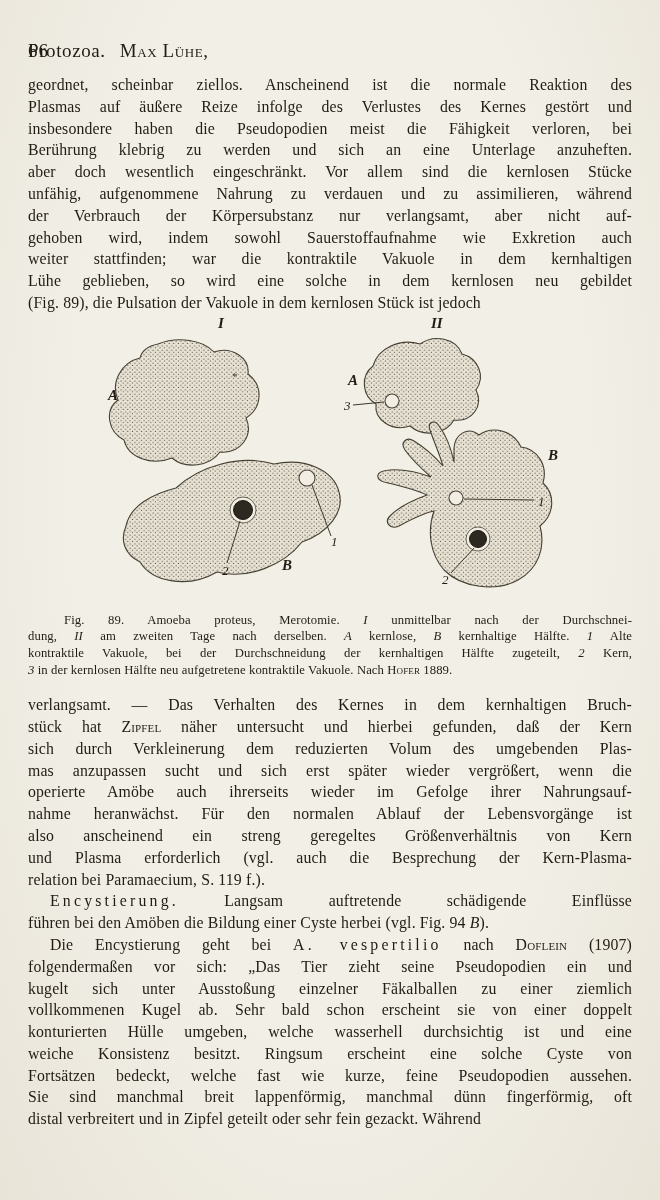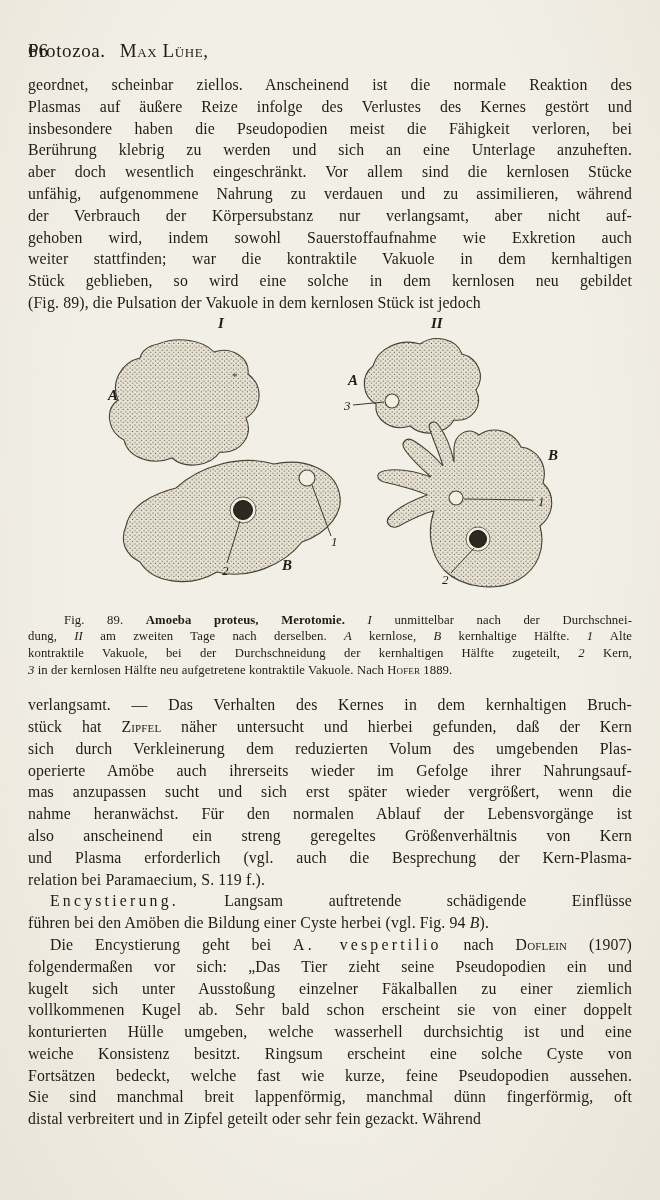--- a/index.html
+++ b/index.html
@@ -13,21 +13,21 @@
   .page{position:relative;width:660px;height:1200px}
 
   
   .pagehead{position:relative;margin:40px 28px 12px;height:22px;font-size:19px}
   .pagenum{position:absolute;left:0;top:0;letter-spacing:1px}
   .runhead{text-align:left;letter-spacing:.6px}
   .runhead .author{margin-left:14px}
 
   
   .sc{font-variant:small-caps}
-  .b{font-weight:bold}
+  .b{font-weight:normal}
   .i{font-style:italic}
   .sp{letter-spacing:3.2px}
 
   .para{margin:0 28px;font-size:15.8px;line-height:21.8px;letter-spacing:.15px}
   .para .line{text-align:justify;text-align-last:justify}
   .para .line.last{text-align-last:left}
   .para .line.indent{text-indent:22px}
 
   #p1{}
   #p2{margin-top:16px}
@@ -57,21 +57,21 @@
   <div class="para" id="p1">
       <div class="line"><span>geordnet, scheinbar ziellos. Anscheinend ist die normale Reaktion des</span></div>
       <div class="line"><span>Plasmas auf äußere Reize infolge des Verlustes des Kernes gestört und</span></div>
       <div class="line"><span>insbesondere haben die Pseudopodien meist die Fähigkeit verloren, bei</span></div>
       <div class="line"><span>Berührung klebrig zu werden und sich an eine Unterlage anzuheften.</span></div>
       <div class="line"><span>aber doch wesentlich eingeschränkt. Vor allem sind die kernlosen Stücke</span></div>
       <div class="line"><span>unfähig, aufgenommene Nahrung zu verdauen und zu assimilieren, während</span></div>
       <div class="line"><span>der Verbrauch der Körpersubstanz nur verlangsamt, aber nicht auf-</span></div>
       <div class="line"><span>gehoben wird, indem sowohl Sauerstoffaufnahme wie Exkretion auch</span></div>
       <div class="line"><span>weiter stattfinden; war die kontraktile Vakuole in dem kernhaltigen</span></div>
-      <div class="line"><span>Stück geblieben, so wird eine solche in dem kernlosen neu gebildet</span></div>
+      <div class="line"><span>Lühe geblieben, so wird eine solche in dem kernlosen neu gebildet</span></div>
       <div class="line last"><span>(Fig. 89), die Pulsation der Vakuole in dem kernlosen Stück ist jedoch</span></div>
     </div>
 
   <span class="artifact-star">*</span>
 
   <figure class="fig">
     <svg width="604" height="292" viewBox="0 0 604 292" role="img">
       <defs>
         <pattern id="stip" width="4.6" height="4.4" patternUnits="userSpaceOnUse">
           <circle cx="1" cy="1" r="0.62" fill="#4b4433"></circle>
@@ -133,22 +133,22 @@
         <div class="line"><span>dung, </span><span class="i">II</span><span> am zweiten Tage nach derselben. </span><span class="i">A</span><span> kernlose, </span><span class="i">B</span><span> kernhaltige Hälfte. </span><span class="i">1</span><span> Alte</span></div>
         <div class="line"><span>kontraktile Vakuole, bei der Durchschneidung der kernhaltigen Hälfte zugeteilt, </span><span class="i">2</span><span> Kern,</span></div>
         <div class="line last"><span class="i">3</span><span> in der kernlosen Hälfte neu aufgetretene kontraktile Vakuole. Nach </span><span class="sc">Hofer</span><span> 1889.</span></div>
       </figcaption>
   </figure>
 
   <div class="para" id="p2">
       <div class="line"><span>verlangsamt. — Das Verhalten des Kernes in dem kernhaltigen Bruch-</span></div>
       <div class="line"><span>stück hat </span><span class="sc">Zipfel</span><span> näher untersucht und hierbei gefunden, daß der Kern</span></div>
       <div class="line"><span>sich durch Verkleinerung dem reduzierten Volum des umgebenden Plas-</span></div>
+      <div class="line"><span>mas anzupassen sucht und sich erst später wieder vergrößert, wenn die</span></div>
       <div class="line"><span>operierte Amöbe auch ihrerseits wieder im Gefolge ihrer Nahrungsauf-</span></div>
-      <div class="line"><span>mas anzupassen sucht und sich erst später wieder vergrößert, wenn die</span></div>
       <div class="line"><span>nahme heranwächst. Für den normalen Ablauf der Lebensvorgänge ist</span></div>
       <div class="line"><span>also anscheinend ein streng geregeltes Größenverhältnis von Kern</span></div>
       <div class="line"><span>und Plasma erforderlich (vgl. auch die Besprechung der Kern-Plasma-</span></div>
       <div class="line last"><span>relation bei Paramaecium, S. 119 f.).</span></div>
     </div>
   <div class="para" id="p3">
       <div class="line indent"><span class="sp">Encystierung.</span><span> Langsam auftretende schädigende Einflüsse</span></div>
       <div class="line last"><span>führen bei den Amöben die Bildung einer Cyste herbei (vgl. Fig. 94 </span><span class="i">B</span><span>).</span></div>
     </div>
   <div class="para" id="p4">

